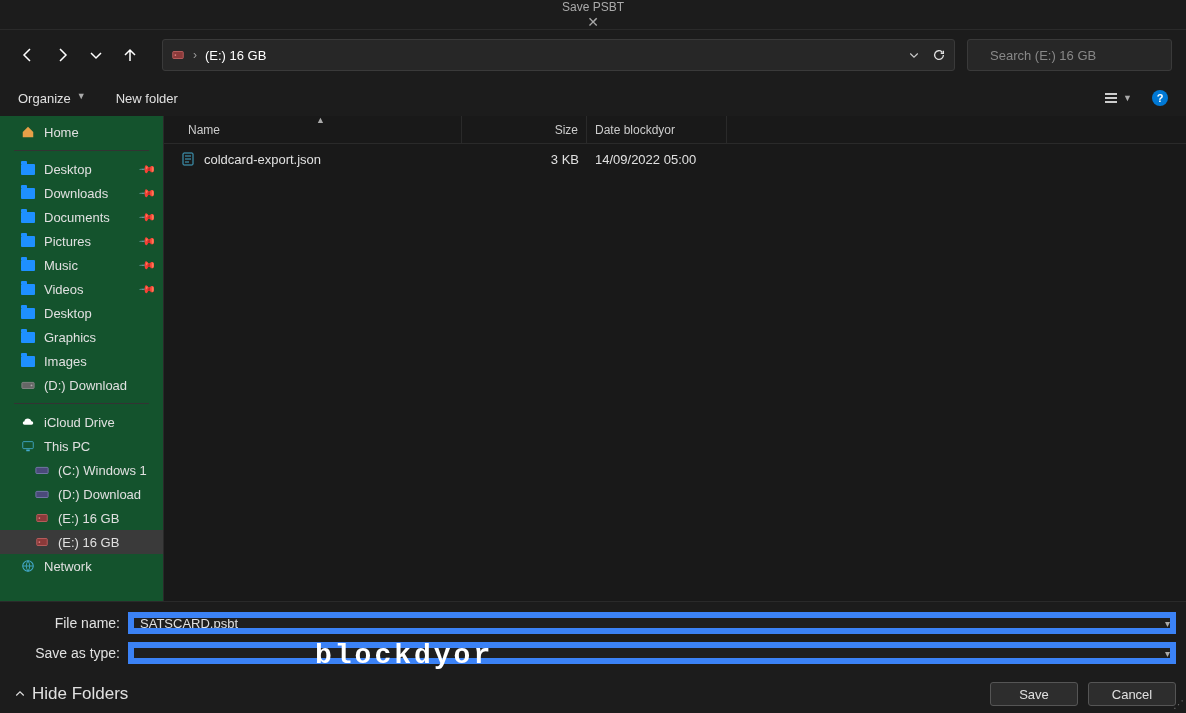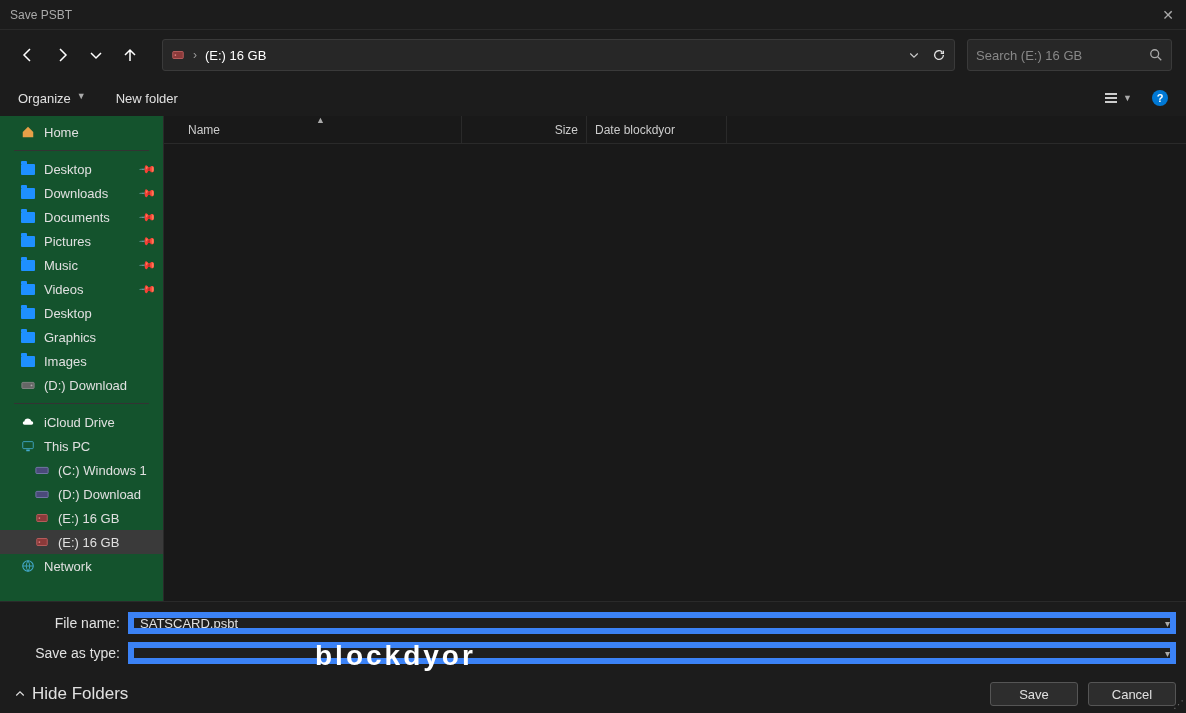--- a/index.html
+++ b/index.html
@@ -18,20 +18,21 @@
       font-size: 13px;
     }
     .titlebar {
       height: 30px;
       background: #1c1c1c;
       display: flex;
       align-items: center;
       justify-content: space-between;
       padding: 0 10px;
       border-bottom: 1px solid #2a2a2a;
+      flex-direction: column;
     }
     .titlebar-title {
       font-size: 12px;
       color: #aaa;
     }
     .titlebar-close {
       color: #aaa;
       font-size: 14px;
       cursor: pointer;
       width: 16px;
@@ -87,21 +88,21 @@
       gap: 12px;
     }
     .search-box {
       width: 205px;
       height: 32px;
       background: #272727;
       border: 1px solid #3a3a3a;
       border-radius: 3px;
       display: flex;
       align-items: center;
-      padding: 0 8px;
+      padding: 0 22px;
       color: #888;
       justify-content: space-between;
     }
     .search-box input {
       background: transparent;
       border: none;
       color: #e0e0e0;
       outline: none;
       width: 160px;
       font-size: 13px;
@@ -313,21 +314,21 @@
       font-size: 13px;
       cursor: pointer;
       display: flex;
       align-items: center;
       justify-content: center;
     }
     .watermark {
       position: absolute;
       left: 315px;
       top: 640px;
-      font-family: Liberation Sans, sans-serif;
+      font-family: Liberation Mono, monospace;
       font-size: 28px;
       font-weight: bold;
       letter-spacing: 3px;
       color: #fff;
       pointer-events: none;
       z-index: 100;
     }
     .resize-grip {
       position: absolute;
       bottom: 2px;
@@ -564,20 +565,33 @@
         <span class="sort-caret">▲</span>
         <span>Name</span>
       </div>
       <div class="file-col col-size">
         <span>Size</span>
       </div>
       <div class="file-col col-date">
         <span>Date blockdyor</span>
       </div>
     </div>
+    <div class="file-row">
+      <div style="width:282px;display:flex;align-items:center">
+        <svg class="file-icon" viewBox="0 0 16 16">
+          <rect x="3" y="2" width="10" height="12" rx="1" fill="none" stroke="#4ac" stroke-width="1"></rect>
+          <line x1="5" y1="5" x2="11" y2="5" stroke="#4ac"></line>
+          <line x1="5" y1="8" x2="11" y2="8" stroke="#4ac"></line>
+          <line x1="5" y1="11" x2="9" y2="11" stroke="#4ac"></line>
+        </svg>
+        <span>coldcard-export.json</span>
+      </div>
+      <div style="width:125px;text-align:right;padding-right:8px">3 KB</div>
+      <div style="width:140px;padding-left:8px">14/09/2022 05:00</div>
+    </div>
   </div>
 </div>
 
 <div class="bottom-section">
   <div class="form-row">
     <div class="form-label">File name:</div>
     <div class="form-input-wrap">
       <input class="form-input" type="text" value="SATSCARD.psbt" style="">
       <span class="form-input-caret">▾</span>
     </div>

